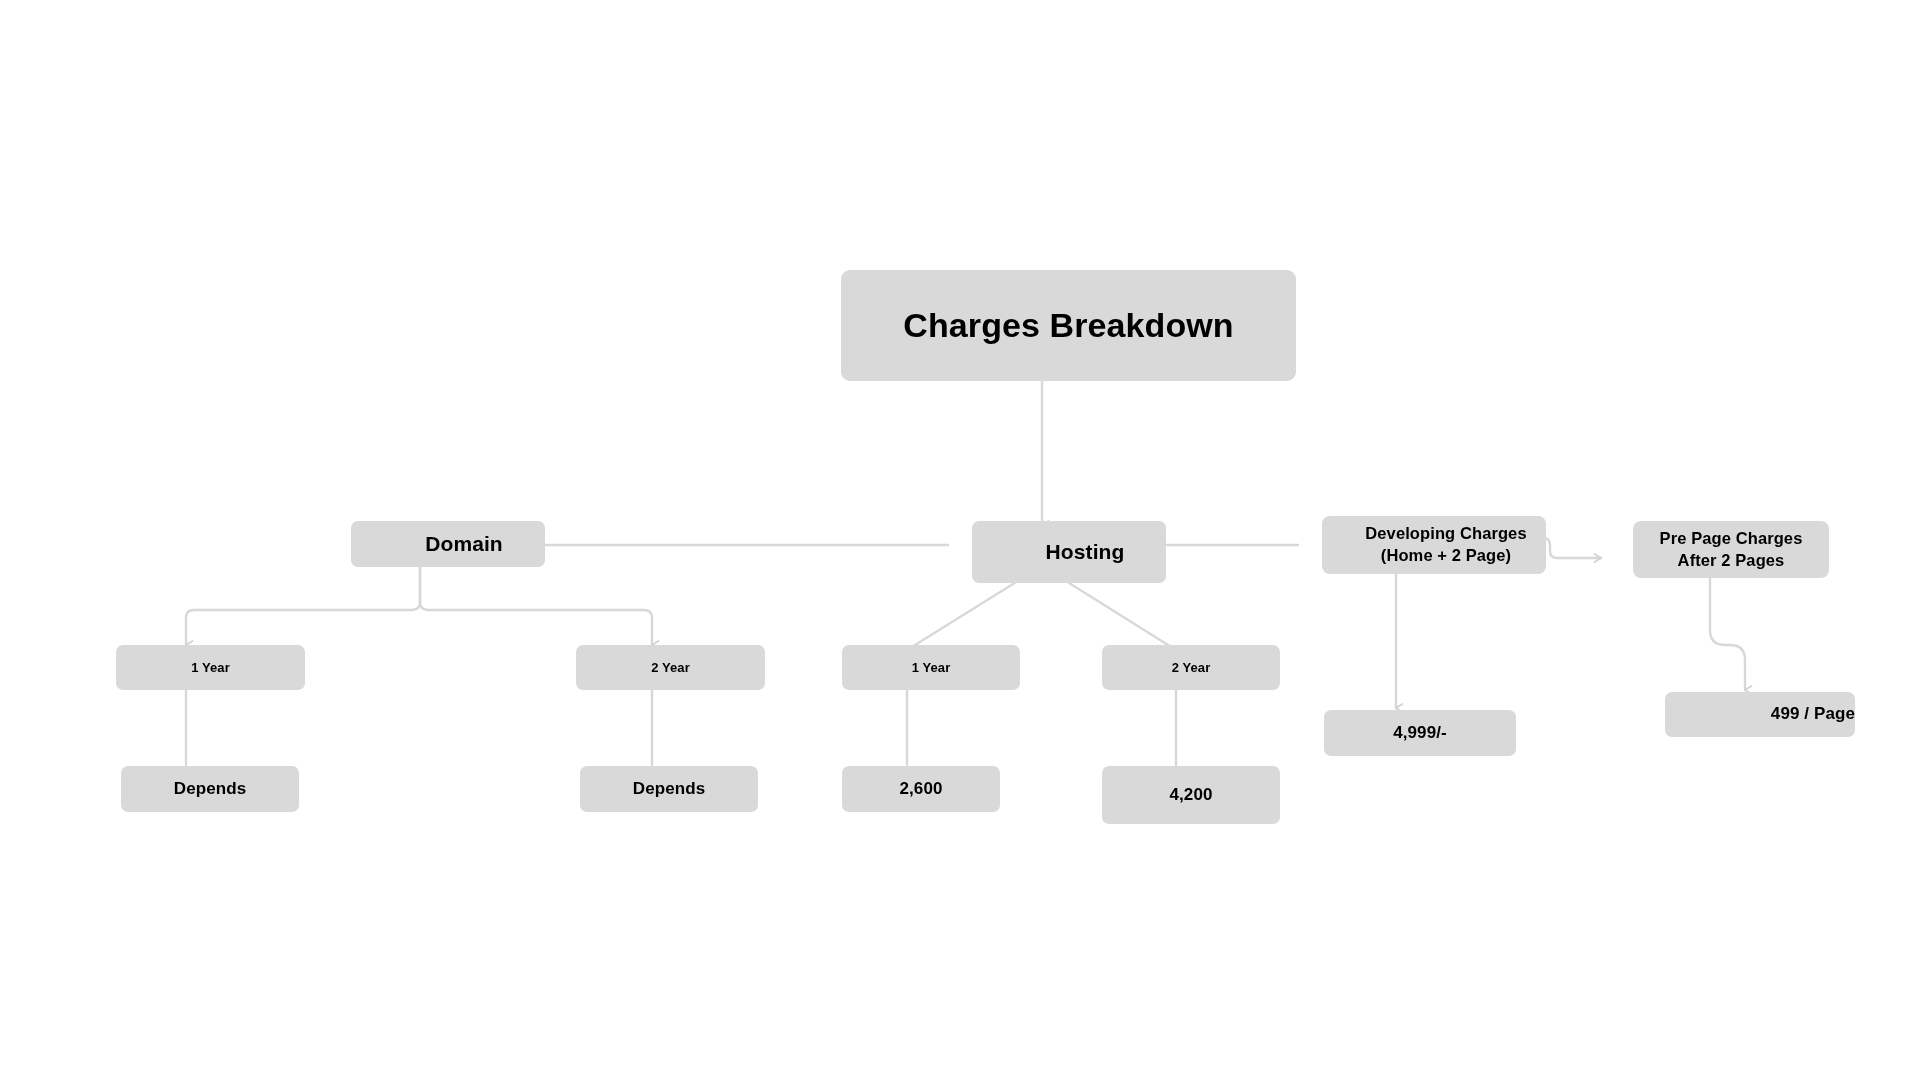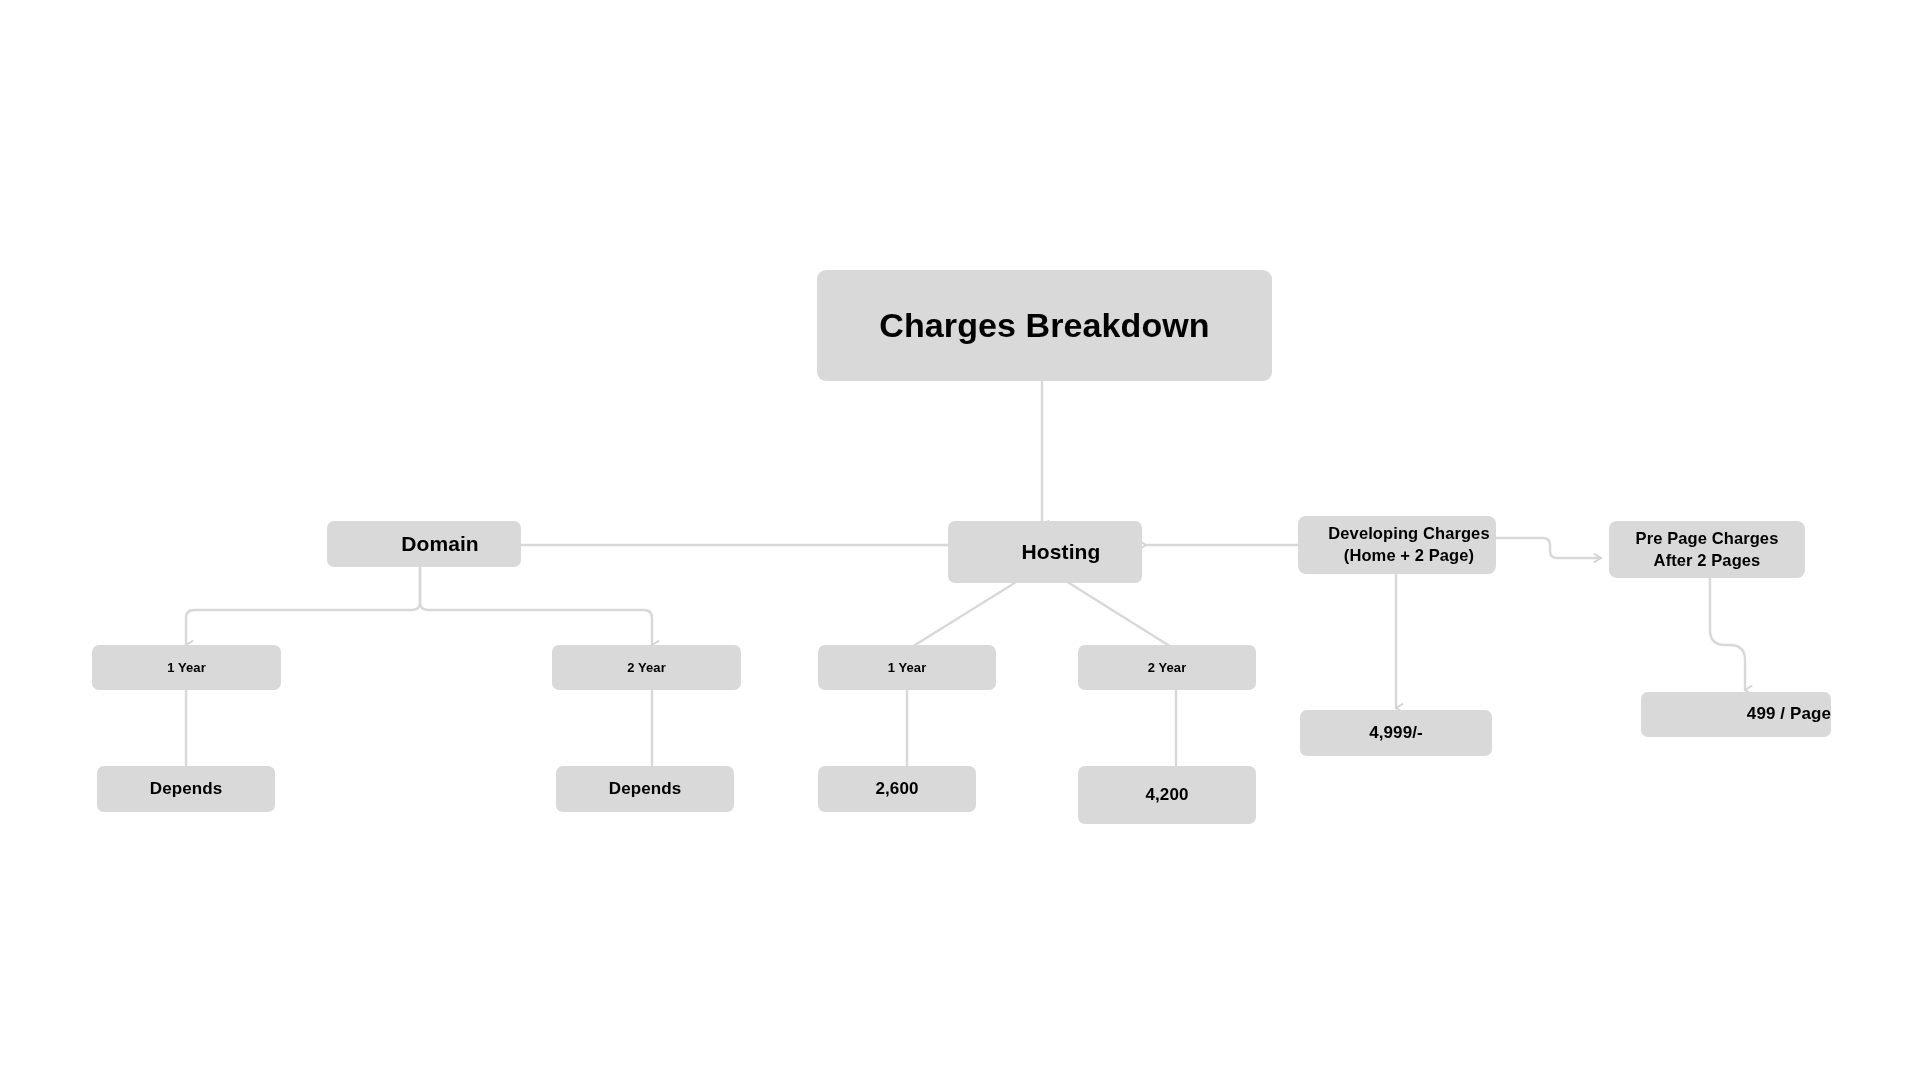--- a/index.html
+++ b/index.html
@@ -37,20 +37,21 @@
     border-radius: 7px;
     display: flex;
     align-items: center;
     justify-content: center;
     text-align: center;
     color: #000000;
     font-weight: 700;
     line-height: 1.32;
     letter-spacing: 0.1px;
     user-select: none;
+    margin-left: 24px;
   }
   .node.root {
     font-size: 34px;
     border-radius: 9px;
     font-weight: 700;
   }
   .node.lvl1 {
     font-size: 21px;
     padding-left: 32px;
   }
@@ -119,21 +120,21 @@
   </div>
 
   <div class="node lvl1" style="left:327px; top:521px; width:194px; height:46px;">
     <span class="node-label">Domain</span>
   </div>
 
   <div class="node lvl1" style="left:948px; top:521px; width:194px; height:62px;">
     <span class="node-label">Hosting</span>
   </div>
 
-  <div class="node lvl1-multi" style="left:1298px; top:516px; width:198px; height:58px;padding-left:24px;">
+  <div class="node lvl1-multi" style="left:1298px; top:516px; width:224px; height:58px;padding-left:24px;">
     <span class="node-label">Developing Charges
 (Home + 2 Page)</span>
   </div>
 
   <div class="node lvl1-multi" style="left:1609px; top:521px; width:196px; height:57px;">
     <span class="node-label">Pre Page Charges
 After 2 Pages</span>
   </div>
 
   <div class="node lvl2" style="left:92px; top:645px; width:189px; height:45px;">

